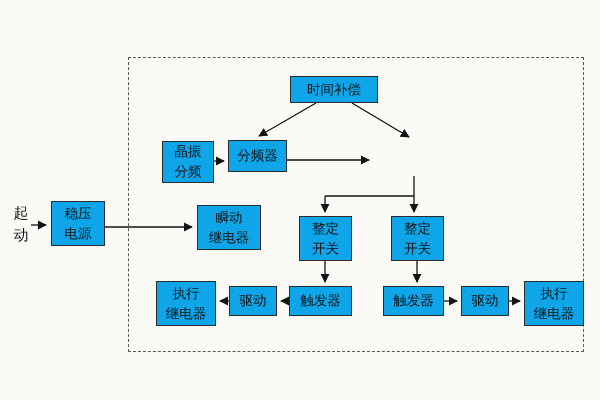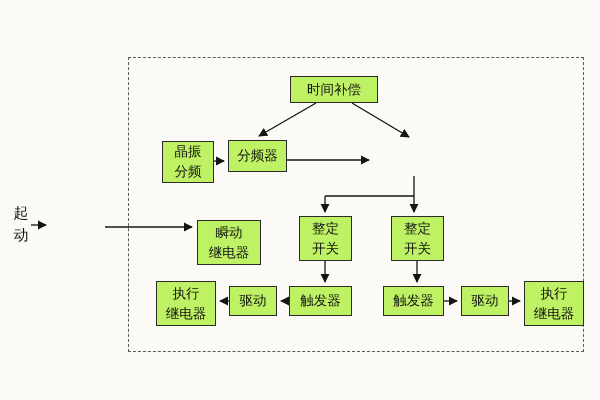--- a/index.html
+++ b/index.html
@@ -5,21 +5,21 @@
   html,body{margin:0;padding:0;background:#fbfaf6;}
   .stage{
     position:relative;width:600px;height:400px;background:#fbfaf6;
     font-family:"Liberation Sans",sans-serif;overflow:hidden;color:#111;
   }
   .dashed-frame{
     position:absolute;left:128px;top:57px;width:456px;height:295px;
     border:1.6px dashed #5a5a5a;box-sizing:border-box;background:transparent;
   }
   .box{
-    position:absolute;background:#bef264;border:1px solid #2b2b2b;
+    position:absolute;background:#0ea5e9;border:1px solid #2b2b2b;
     display:flex;flex-direction:column;align-items:center;justify-content:center;
     text-align:center;font-size:13.5px;line-height:1.45;box-sizing:border-box;
     white-space:nowrap;
   }
   .start-label{
     position:absolute;left:8px;top:202px;width:26px;
     display:flex;flex-direction:column;align-items:center;
     font-size:15px;line-height:22px;
   }
   .wires{position:absolute;left:0;top:0;pointer-events:none;}
@@ -68,22 +68,26 @@
   <div class="box" style="left:162px;top:141px;width:52px;height:42px">
     <span>晶振</span>
     <span>分频</span>
   </div>
 
   <div class="box" style="left:228px;top:140px;width:59px;height:32px">
     <span>分频器</span>
   </div>
 
 
+  <div class="box" style="left:51px;top:201px;width:54px;height:45px">
+    <span>稳压</span>
+    <span>电源</span>
+  </div>
 
-  <div class="box" style="left:197px;top:220px;width:64px;height:45px">
+  <div class="box" style="left:197px;top:205px;width:64px;height:45px">
     <span>瞬动</span>
     <span>继电器</span>
   </div>
 
   <div class="box" style="left:299px;top:216px;width:53px;height:45px">
     <span>整定</span>
     <span>开关</span>
   </div>
 
   <div class="box" style="left:391px;top:216px;width:53px;height:45px">

